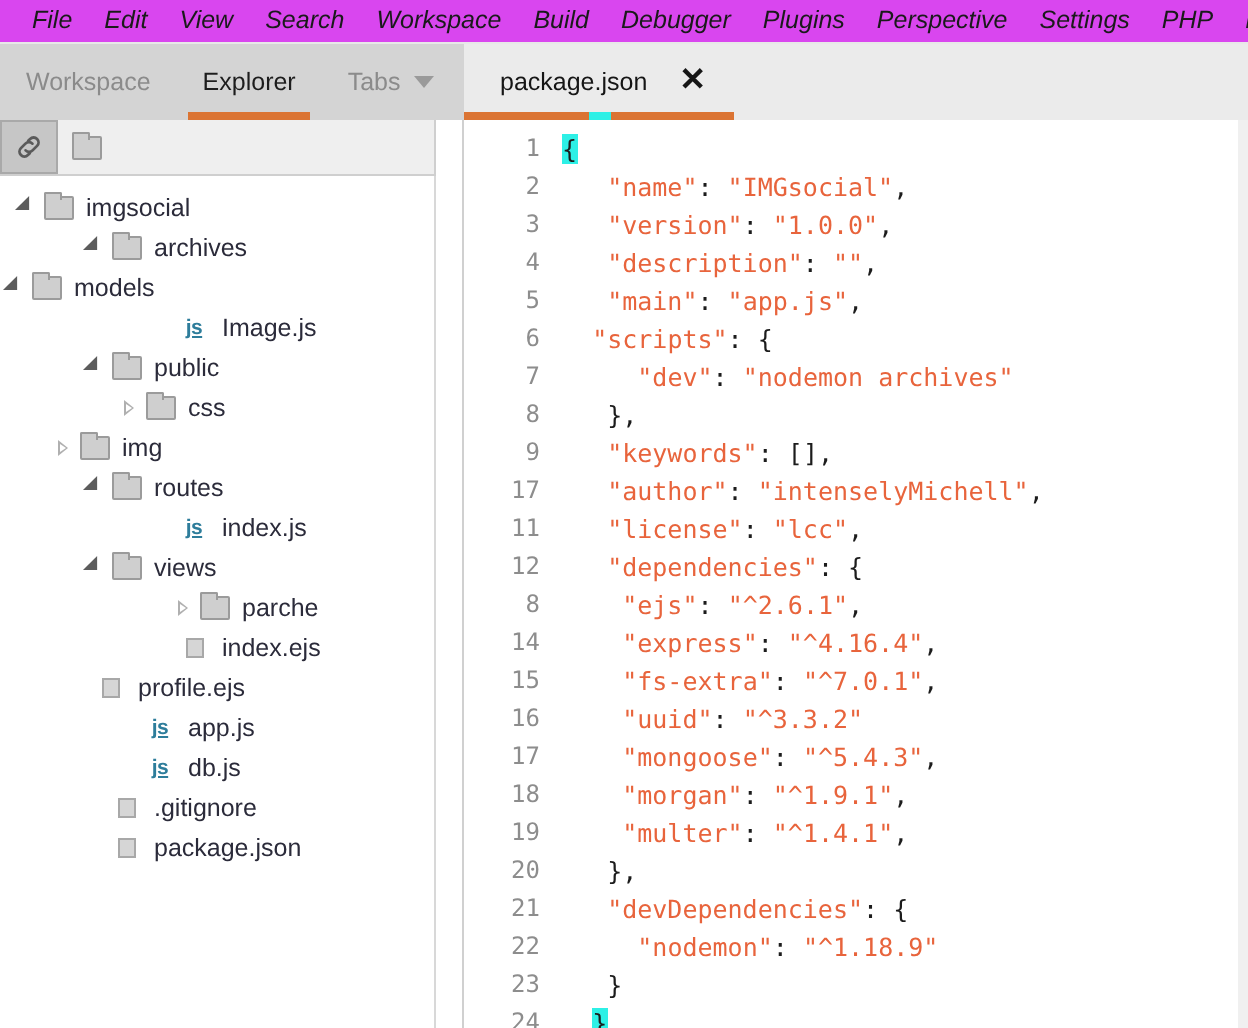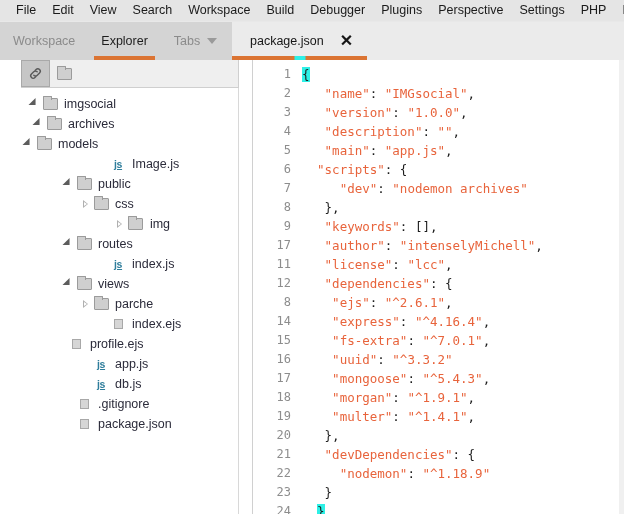--- a/index.html
+++ b/index.html
@@ -17,26 +17,27 @@
     width: 624px;
     height: 514px;
     display: flex;
     flex-direction: column;
     position: relative;
   }
 
   
   .menubar {
     height: 22px;
-    background: #e5e5e5;
+    background: #d946ef;
     display: flex;
     align-items: flex-start;
     padding-left: 8px;
     flex: 0 0 22px;
     border-bottom: 1px solid #e8e8e8;
+    font-style: italic;
   }
   .menu-item {
     font-size: 12.5px;
     color: #1a1a1a;
     padding: 0 8px;
     line-height: 21px;
     white-space: nowrap;
     cursor: default;
   }
 
@@ -138,21 +139,20 @@
 
   
   .sidebar {
     width: 232px;
     flex: 0 0 232px;
     background: #ffffff;
     display: flex;
     flex-direction: column;
     position: relative;
     border-right: 1px solid #d0d0d0;
-    margin-left: 21px;
   }
   .side-toolbar {
     height: 28px;
     flex: 0 0 28px;
     background: #efefef;
     display: flex;
     align-items: center;
     border-bottom: 1px solid #cfcfcf;
     border-right: 1px solid #cfcfcf;
     width: 218px;
@@ -389,21 +389,21 @@
       <div class="tree" id="tree">
           <div class="tnode" style="padding-left: 6px;">
             <span class="arrow-slot">
               <span class="arrow-open"></span>
             </span>
             <span class="icon-slot">
               <span class="ic-folder"></span>
             </span>
             <span class="tlabel">imgsocial</span>
           </div>
-          <div class="tnode" style="padding-left: 10px;">
+          <div class="tnode" style="padding-left: 40px;">
             <span class="arrow-slot">
               <span class="arrow-open"></span>
             </span>
             <span class="icon-slot">
               <span class="ic-folder"></span>
             </span>
             <span class="tlabel">archives</span>
           </div>
           <div class="tnode" style="">
             <span class="arrow-slot">
@@ -432,21 +432,21 @@
           </div>
           <div class="tnode" style="padding-left: 57px;">
             <span class="arrow-slot">
               <span class="arrow-closed"></span>
             </span>
             <span class="icon-slot">
               <span class="ic-folder"></span>
             </span>
             <span class="tlabel">css</span>
           </div>
-          <div class="tnode" style="padding-left: 24px; justify-content: center;">
+          <div class="tnode" style="padding-left: 24px;">
             <span class="arrow-slot">
               <span class="arrow-closed"></span>
             </span>
             <span class="icon-slot">
               <span class="ic-folder"></span>
             </span>
             <span class="tlabel">img</span>
           </div>
           <div class="tnode" style="padding-left: 40px;">
             <span class="arrow-slot">
@@ -466,21 +466,21 @@
           </div>
           <div class="tnode" style="padding-left: 40px;">
             <span class="arrow-slot">
               <span class="arrow-open"></span>
             </span>
             <span class="icon-slot">
               <span class="ic-folder"></span>
             </span>
             <span class="tlabel">views</span>
           </div>
-          <div class="tnode" style="padding-left: 57px;">
+          <div class="tnode" style="padding-left: 84px;">
             <span class="arrow-slot">
               <span class="arrow-closed"></span>
             </span>
             <span class="icon-slot">
               <span class="ic-folder"></span>
             </span>
             <span class="tlabel">parche</span>
           </div>
           <div class="tnode" style="padding-left: 74px;">
             <span class="arrow-slot"></span>

